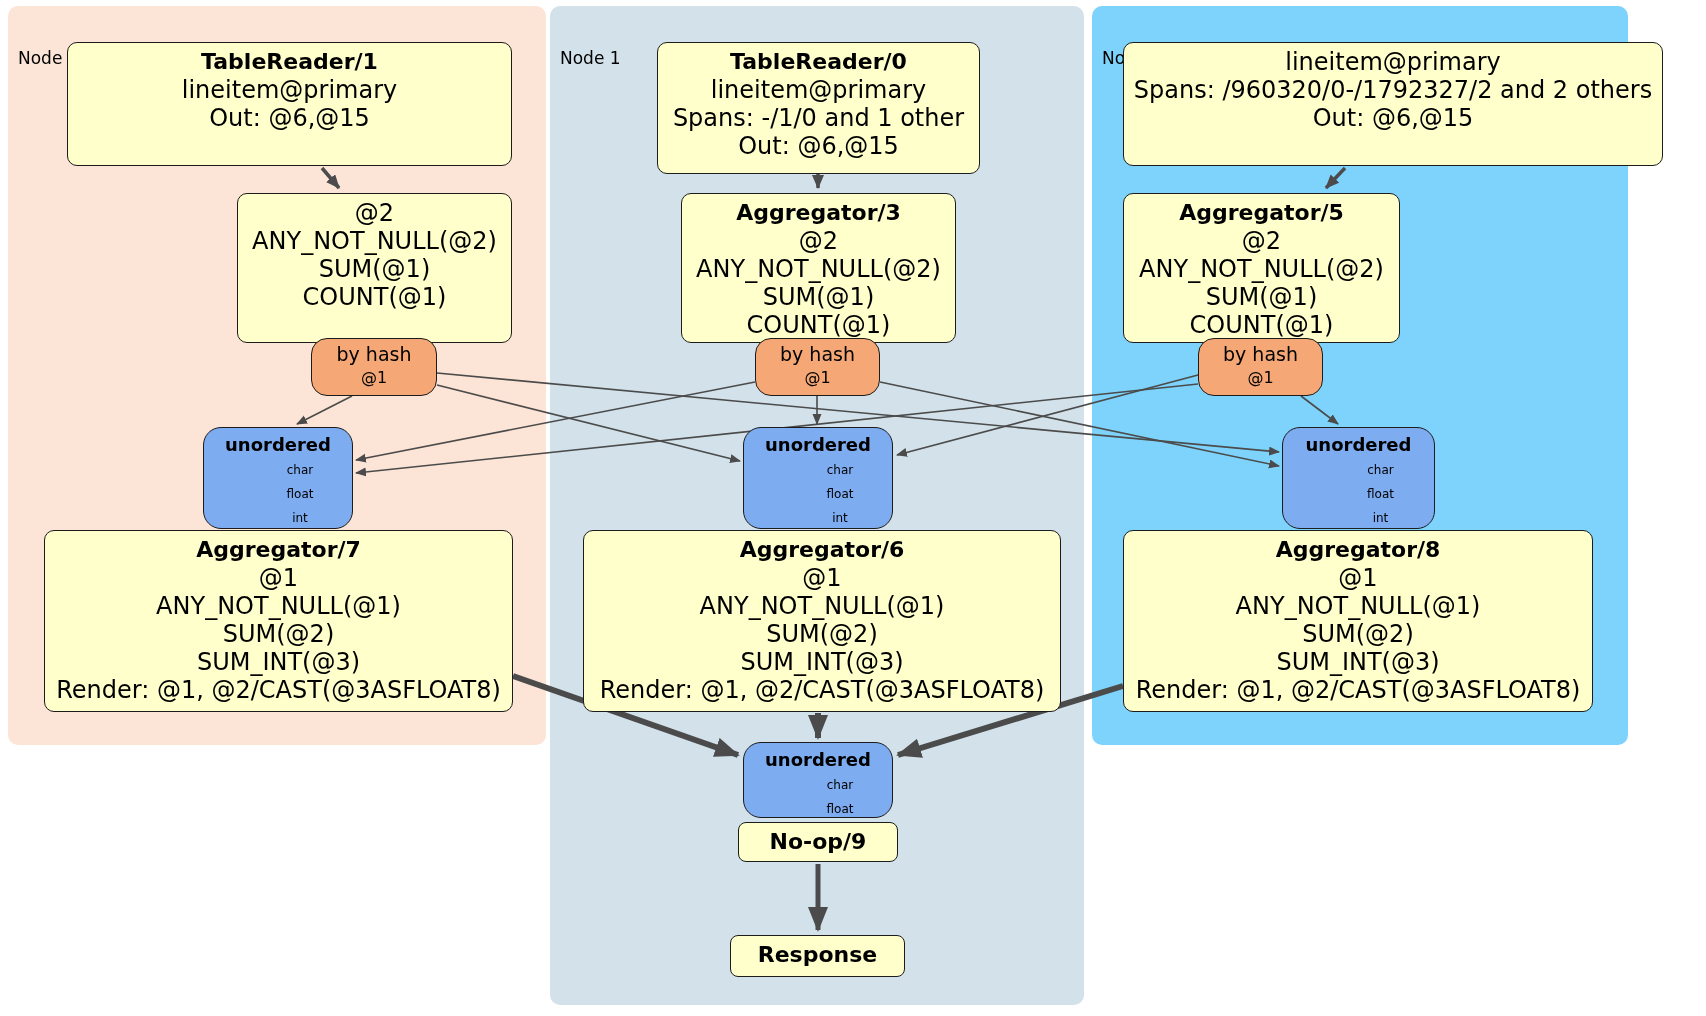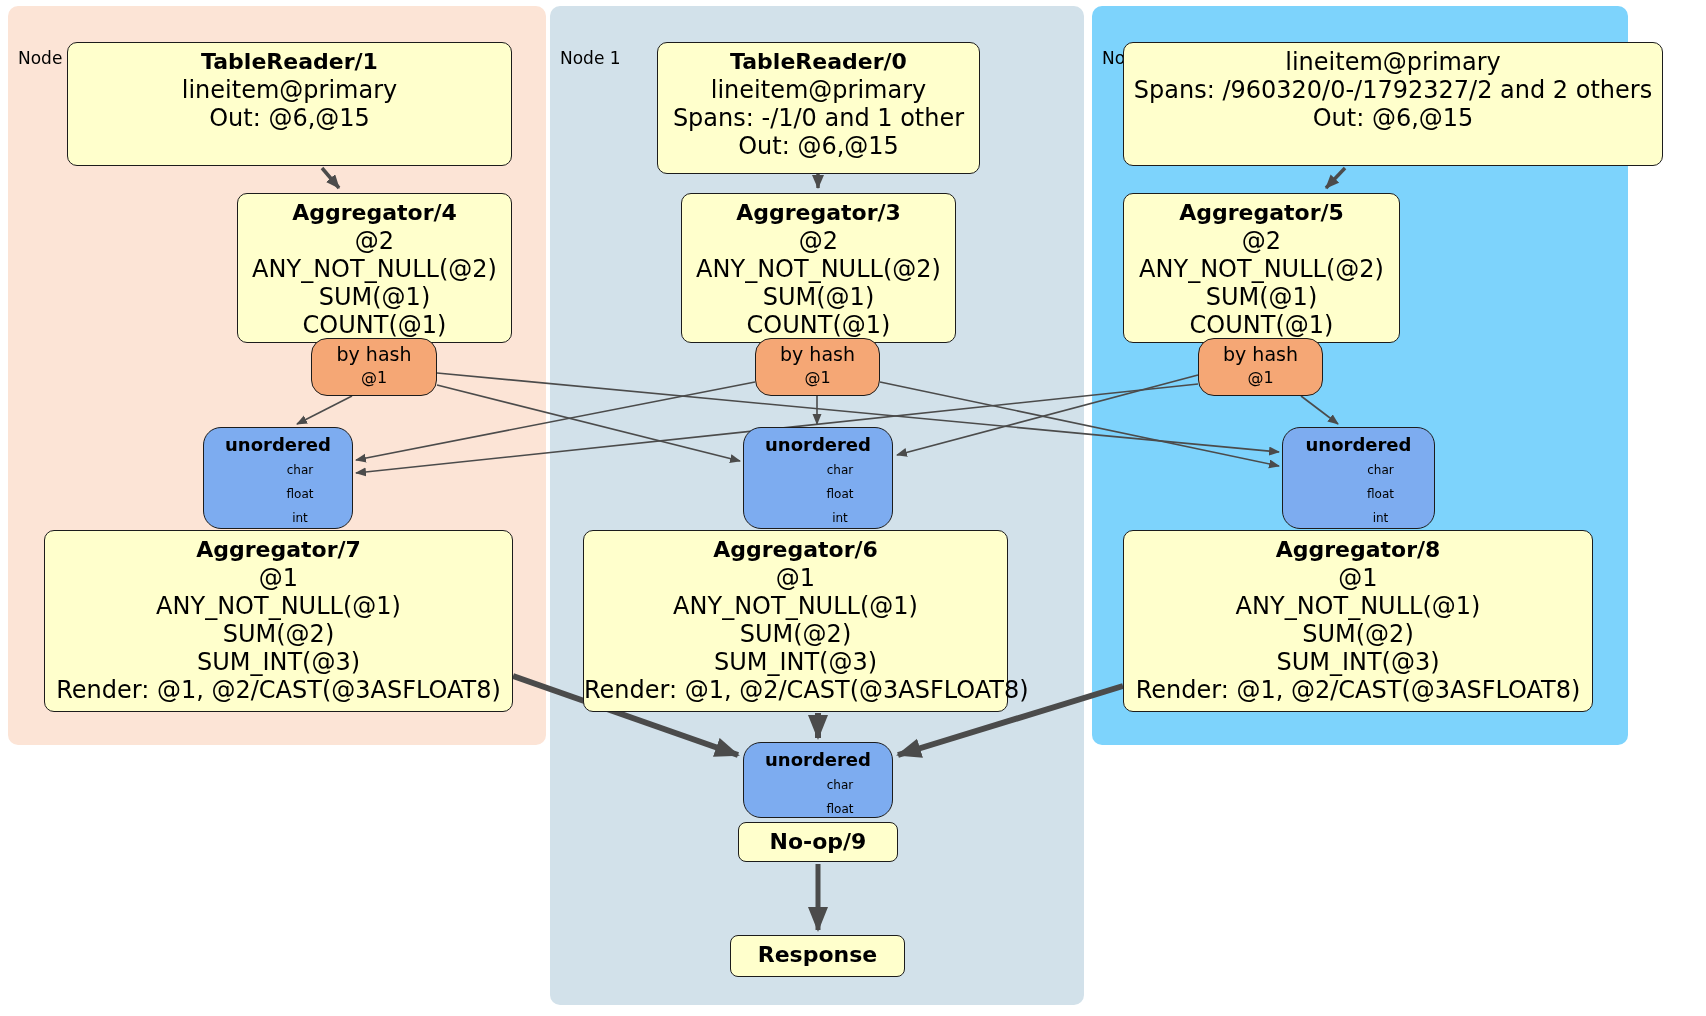--- a/index.html
+++ b/index.html
@@ -82,21 +82,20 @@
 
     <line x1="818" y1="864" x2="818" y2="930" stroke="#4b4b4b" stroke-width="5" marker-end="url(#ah-l)"></line>
   </svg>
 
   <div class="box" style="left:67px;top:42px;width:445px;height:124px;">
     <div class="bt">TableReader/1</div>
     <div class="bl">lineitem@primary</div>
     <div class="bl">Out: @6,@15</div>
   </div>
   <div class="box" style="left:237px;top:193px;width:275px;height:150px;">
-    <div class="bt">Aggregator/4</div>
     <div class="bl">@2</div>
     <div class="bl">ANY_NOT_NULL(@2)</div>
     <div class="bl">SUM(@1)</div>
     <div class="bl">COUNT(@1)</div>
   </div>
   <div class="router" style="left:311px;top:338px;width:126px;height:58px;">
     <div class="rt">by hash</div>
     <div class="rd">@1</div>
   </div>
   <div class="sync" style="left:203px;top:427px;width:150px;height:102px;">
@@ -130,21 +129,21 @@
   <div class="router" style="left:755px;top:338px;width:125px;height:58px;">
     <div class="rt">by hash</div>
     <div class="rd">@1</div>
   </div>
   <div class="sync" style="left:743px;top:427px;width:150px;height:102px;">
     <div class="st">unordered</div>
     <div class="ty">char</div>
     <div class="ty">float</div>
     <div class="ty">int</div>
   </div>
-  <div class="box" style="left:583px;top:530px;width:425px;height:182px;">
+  <div class="box" style="left:583px;top:530px;width:478px;height:182px;">
     <div class="bt">Aggregator/6</div>
     <div class="bl">@1</div>
     <div class="bl">ANY_NOT_NULL(@1)</div>
     <div class="bl">SUM(@2)</div>
     <div class="bl">SUM_INT(@3)</div>
     <div class="bl">Render: @1, @2/CAST(@3ASFLOAT8)</div>
   </div>
   <div class="sync" style="left:743px;top:742px;width:150px;height:76px;">
     <div class="st">unordered</div>
     <div class="ty">char</div>

